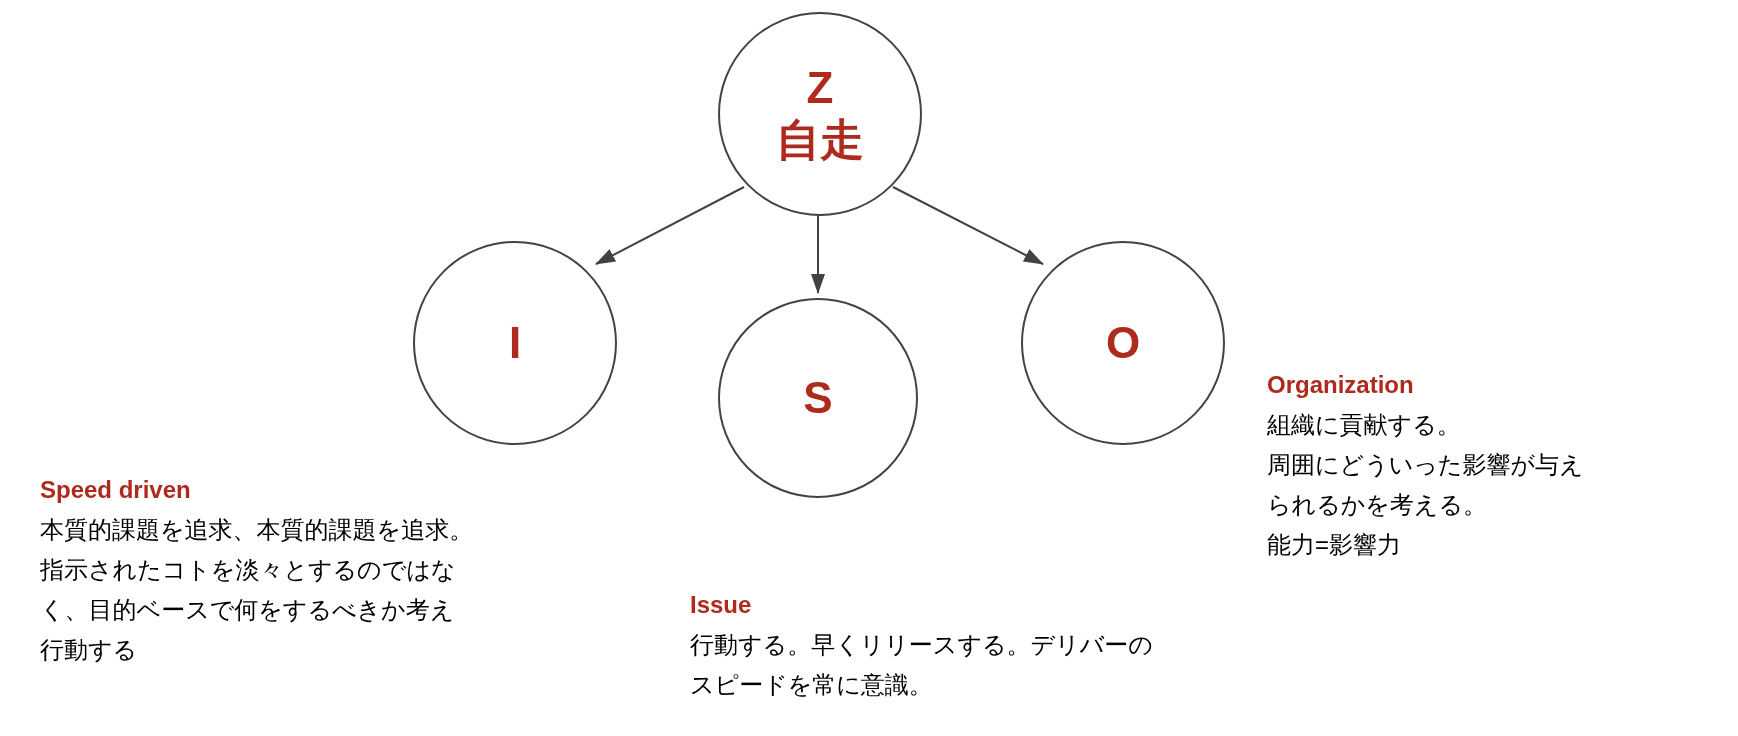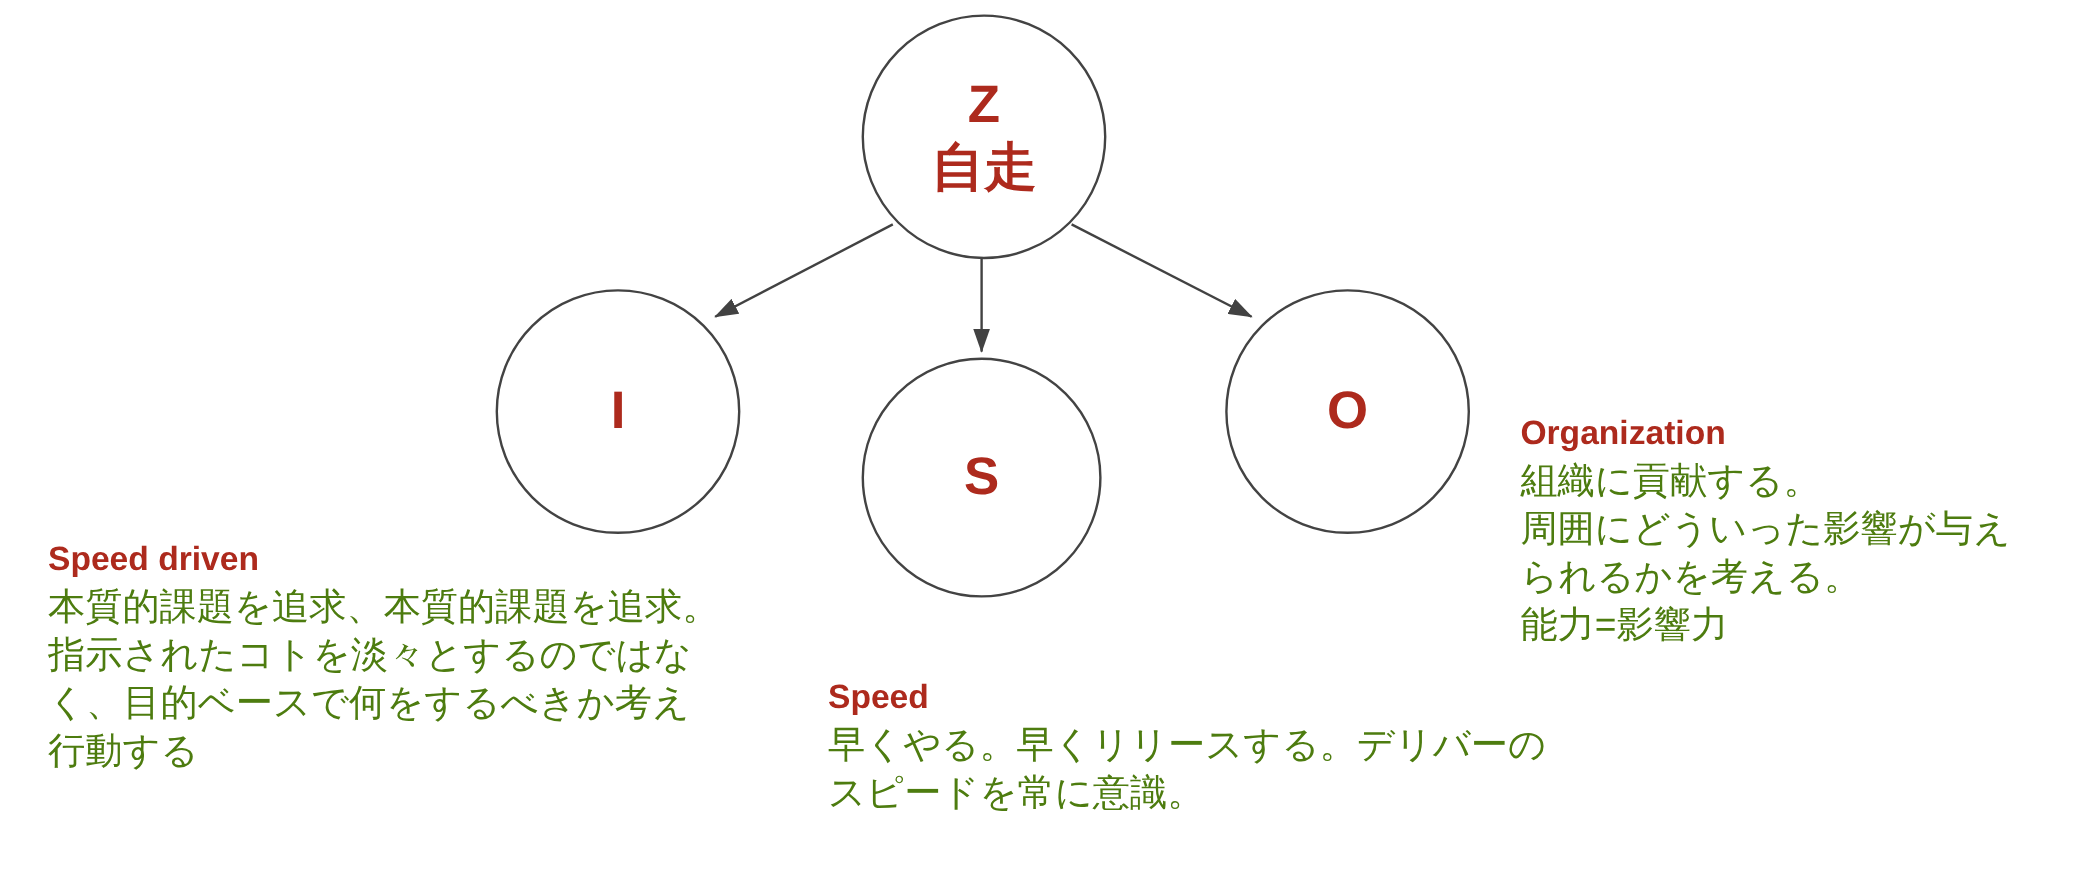--- a/index.html
+++ b/index.html
@@ -45,27 +45,28 @@
     height: 736px;
     pointer-events: none;
   }
 
   .annotation {
     position: absolute;
   }
   .annotation-title {
     color: #AD2A1D;
     font-weight: 700;
-    font-size: 28px;
+    font-size: 24px;
     line-height: 40px;
     white-space: pre-line;
+    margin-top: 24px;
   }
   .annotation-body {
-    color: #4d7c0f;
-    font-size: 31px;
+    color: #000000;
+    font-size: 24px;
     line-height: 40px;
     white-space: pre-line;
   }
   #annotation-issue        { left: 40px;   top: 446px; width: 580px; }
   #annotation-speed        { left: 690px;  top: 561px; width: 620px; }
   #annotation-organization { left: 1267px; top: 341px; width: 440px; }
 </style>
 </head>
 <body>
 
@@ -101,22 +102,22 @@
 
   <div id="annotation-issue" class="annotation">
     <div class="annotation-title">Speed driven</div>
     <div class="annotation-body">本質的課題を追求、本質的課題を追求。
 指示されたコトを淡々とするのではな
 く、目的ベースで何をするべきか考え
 行動する</div>
   </div>
 
   <div id="annotation-speed" class="annotation">
-    <div class="annotation-title">Speed</div>
-    <div class="annotation-body">早くやる。早くリリースする。デリバーの
+    <div class="annotation-title">Issue</div>
+    <div class="annotation-body">行動する。早くリリースする。デリバーの
 スピードを常に意識。</div>
   </div>
 
   <div id="annotation-organization" class="annotation">
     <div class="annotation-title">Organization</div>
     <div class="annotation-body">組織に貢献する。
 周囲にどういった影響が与え
 られるかを考える。
 能力=影響力</div>
   </div>

